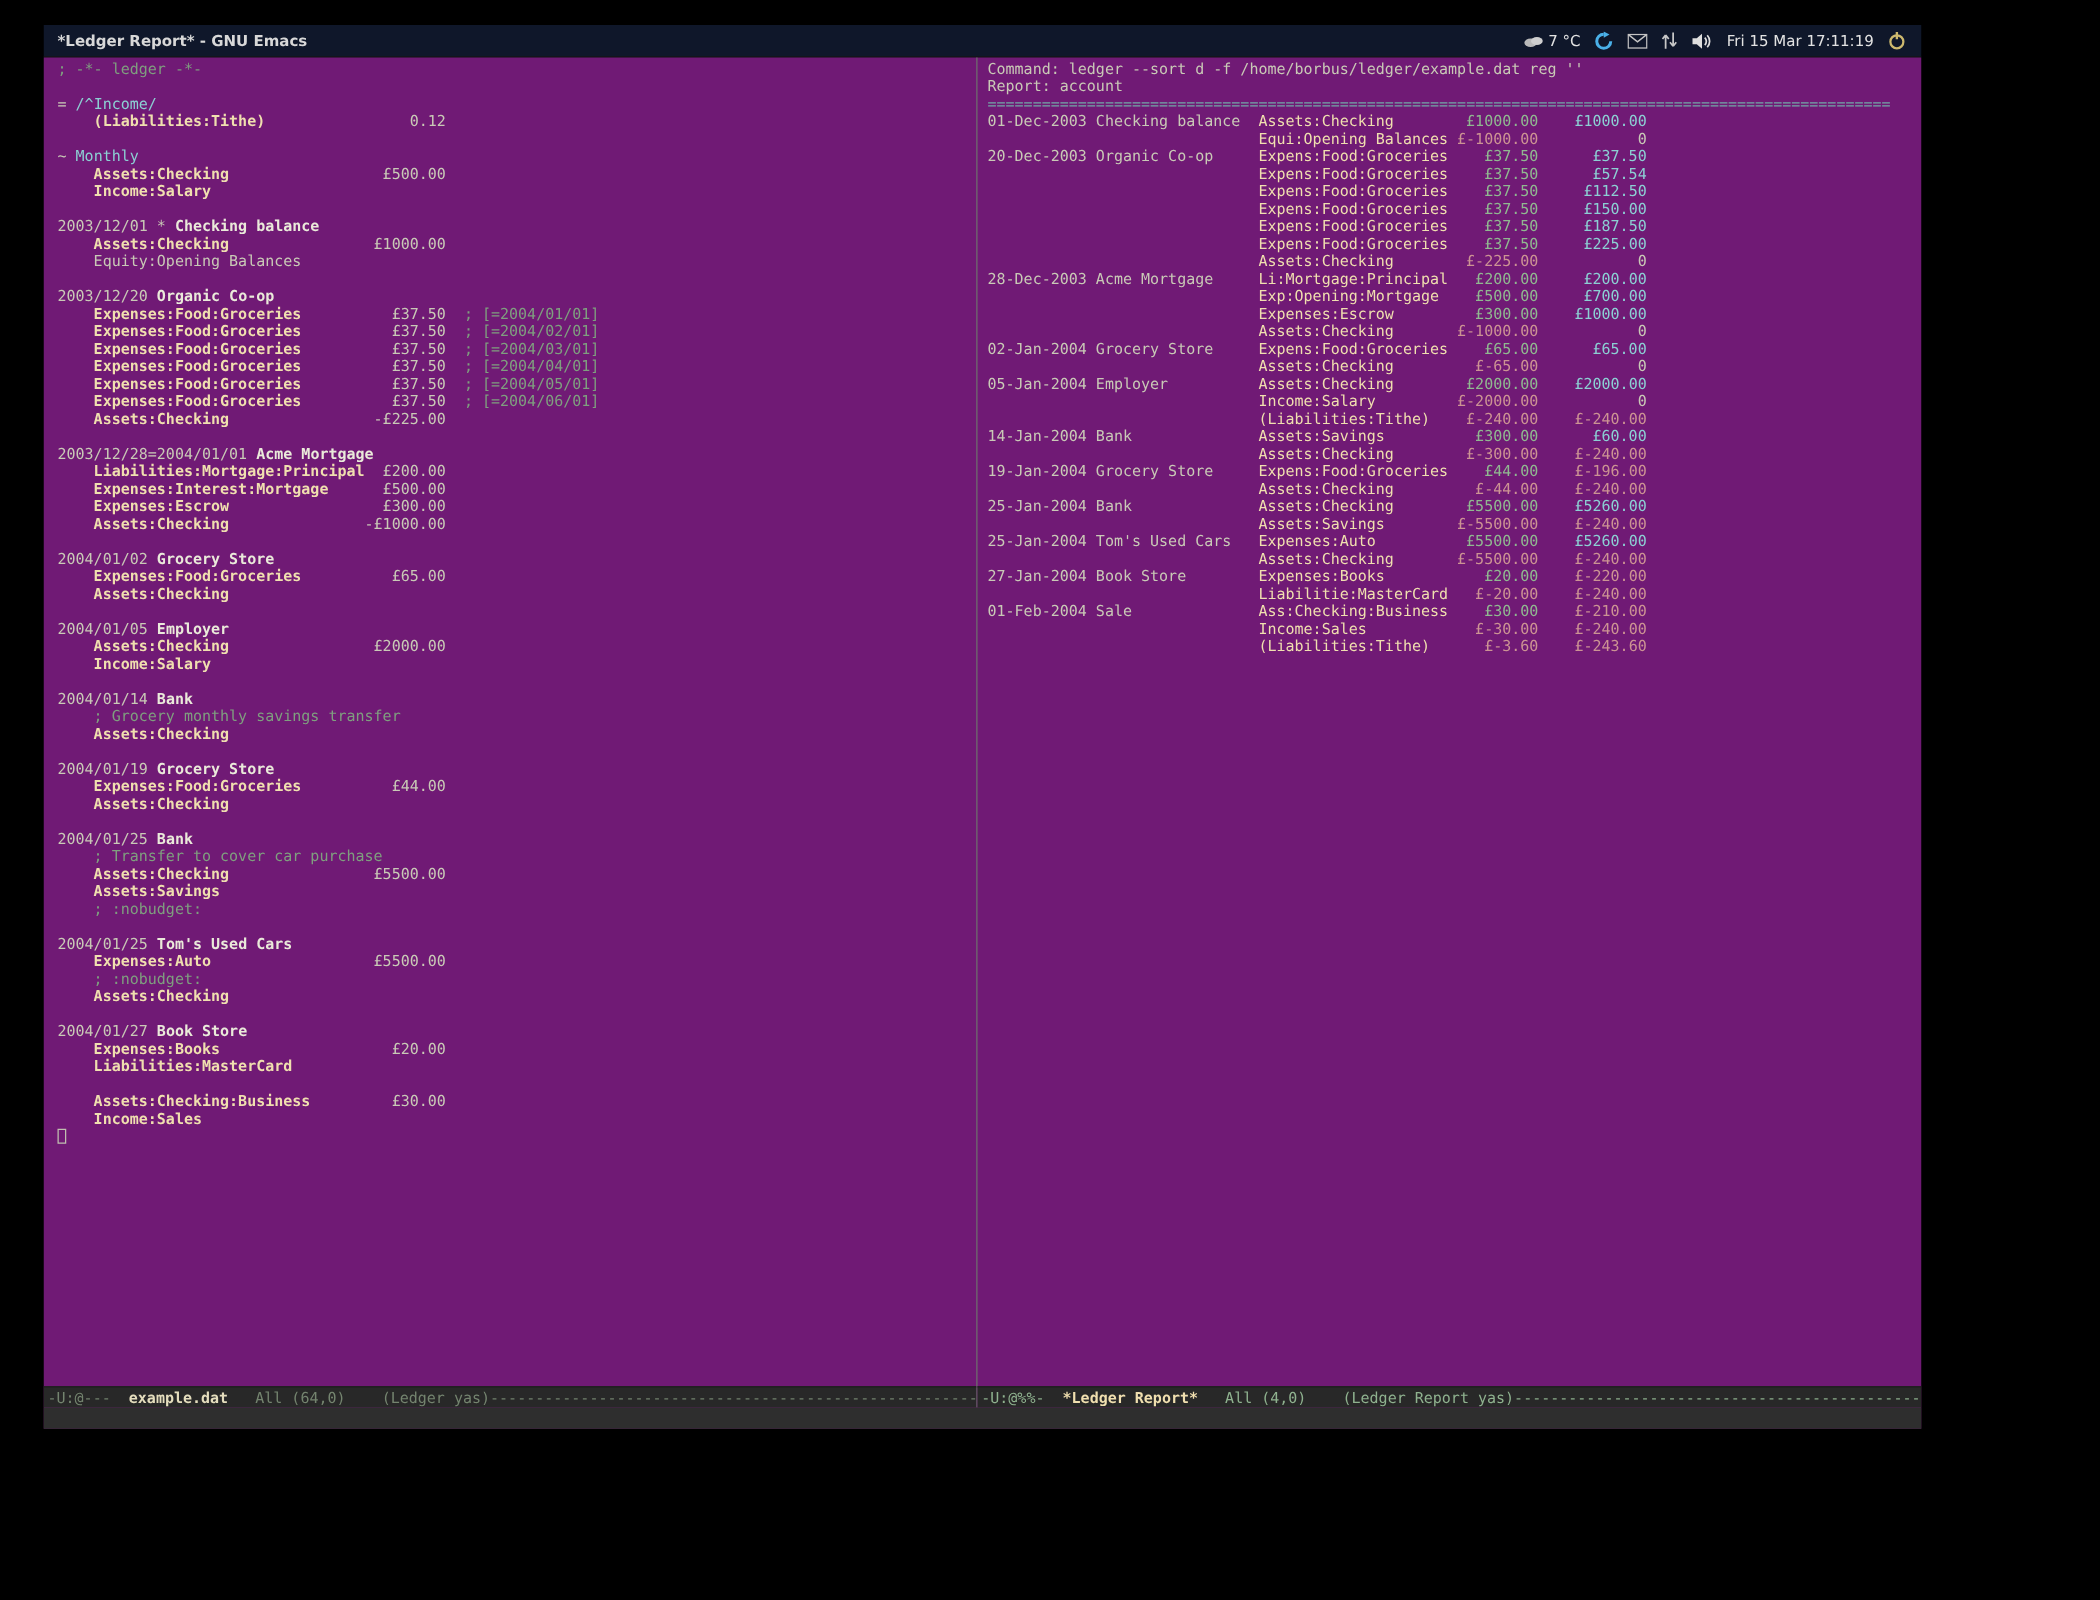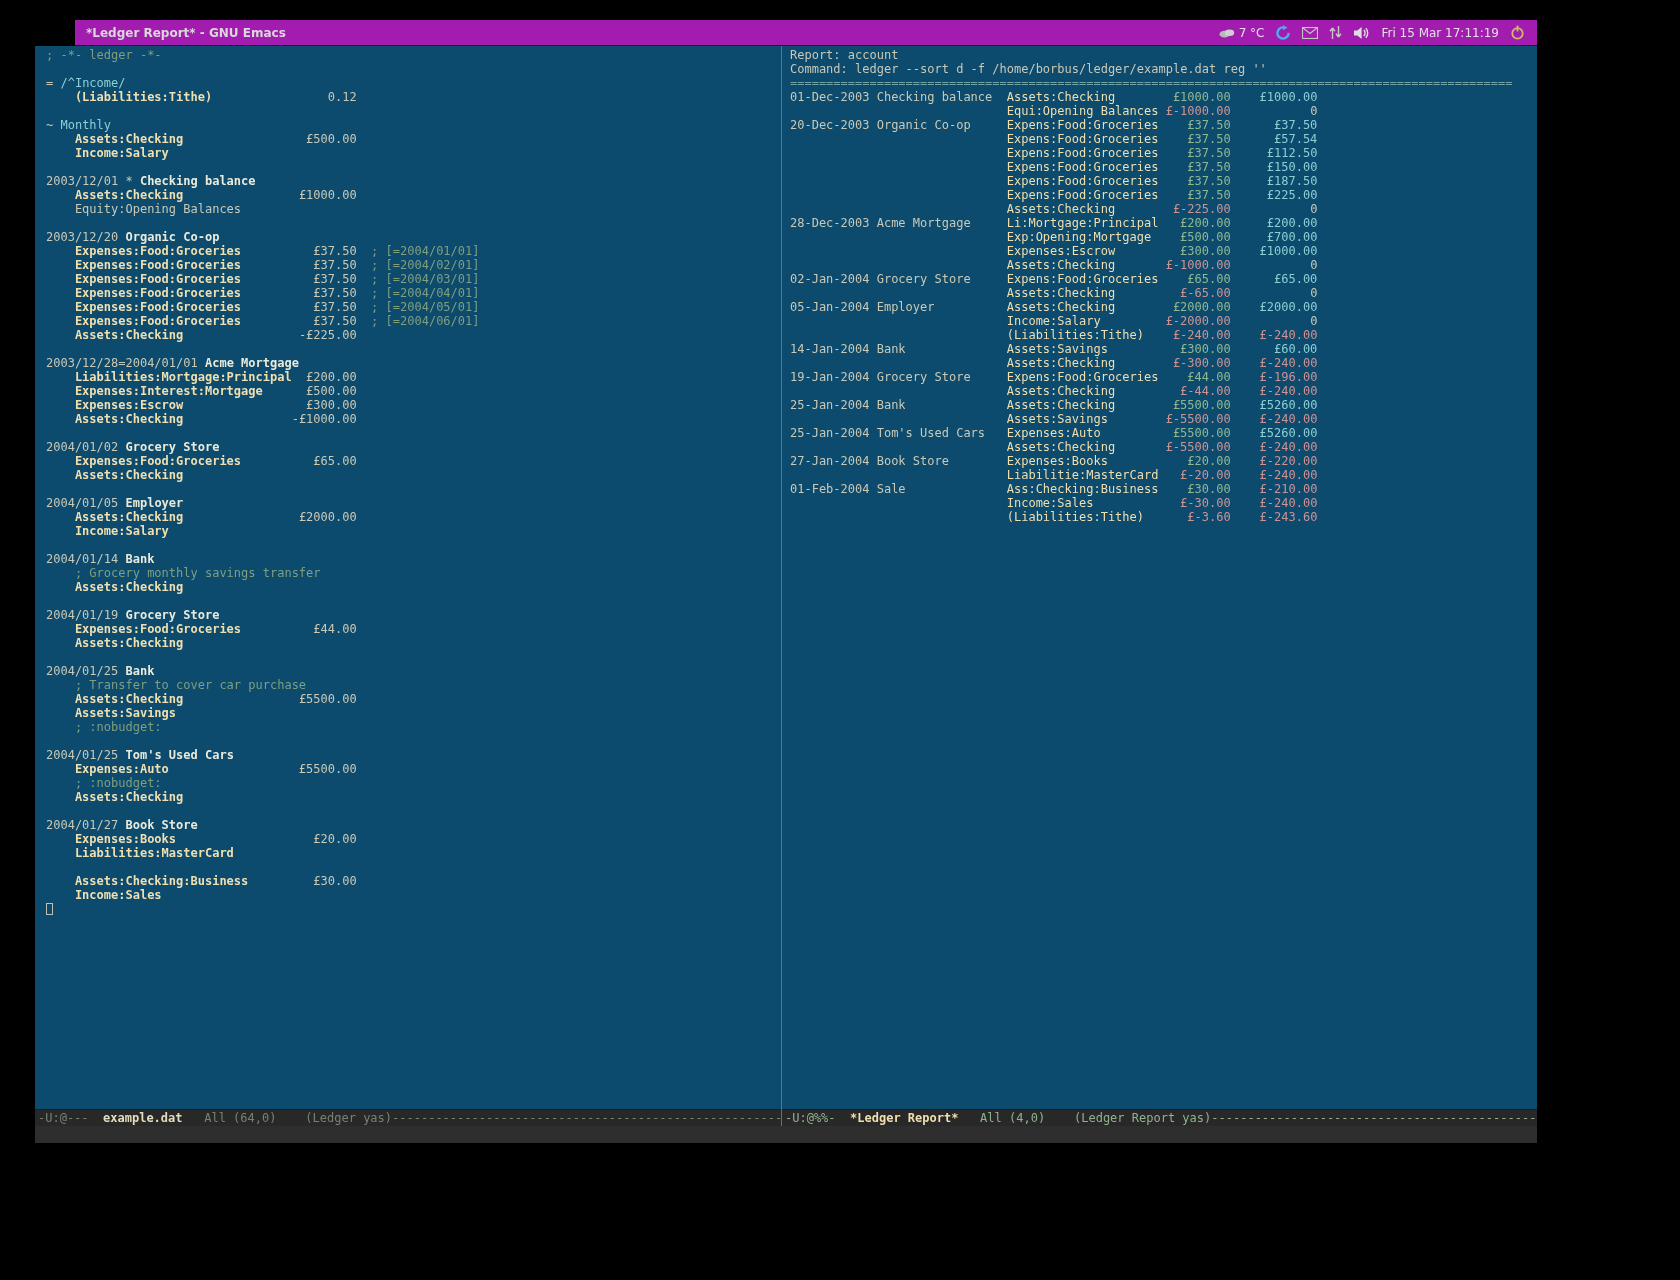--- a/index.html
+++ b/index.html
@@ -2,28 +2,28 @@
 <html><head>
 <meta charset="utf-8">
 <style>
   * { margin:0; padding:0; box-sizing:border-box; }
   html,body { width:1680px; height:1280px; background:#000; overflow:hidden; }
   body { font-family:"DejaVu Sans Mono", monospace; }
 
   .screen { position:absolute; left:35px; top:20px; width:1502px; height:1123px; }
 
   
-  .panel { height:26px; background:#a21caf; border-bottom:1px solid #161616;
-           display:flex; align-items:center; justify-content:space-between; padding:0 12px 0 11px;margin-left:40px; }
+  .panel { height:26px; background:#0f172a; border-bottom:1px solid #161616;
+           display:flex; align-items:center; justify-content:space-between; padding:0 12px 0 11px; }
   .panel-title { font-family:"DejaVu Sans", sans-serif; font-weight:bold; font-size:12px; color:#d8d8d8; }
   .tray { display:flex; align-items:center; gap:11px; font-family:"DejaVu Sans", sans-serif; font-size:12px; color:#e2e2e2; }
   .tray-group { display:flex; align-items:center; gap:4px;justify-content:center; }
 
   
-  .emacs { height:1097px; background:#0c4a6e; display:flex; flex-direction:column; }
+  .emacs { height:1097px; background:#701a75; display:flex; flex-direction:column; }
   .windows { display:flex; height:1080px; }
   .win { display:flex; flex-direction:column; }
   .win-left { width:747px; border-right:1px solid #6e6e6e; }
   .win-right { flex:1; min-width:0; }
 
   .buffer { flex:1; overflow:hidden; font-size:12px; line-height:14px; color:#c9c9b6; padding:2px 0 0 11px; }
   .buffer-right { padding-left:8px; }
   .line { white-space:pre; height:14px; }
 
   
@@ -175,22 +175,22 @@
             <div class="line"></div>
             <div class="line"><span class="acct">    Assets:Checking:Business</span><span class="fg">         £30.00</span></div>
             <div class="line"><span class="acct">    Income:Sales</span></div>
             <div class="line"><span class="cursor"></span></div>
           </div>
         <div class="modeline ml-left"><span>-U:@---  </span><span class="ml-id-dim">example.dat</span><span>   All (64,0)    </span><span>(Ledger yas)</span><span>------------------------------------------------------------</span></div>
       </div>
 
       <div class="win win-right">
         <div class="buffer buffer-right">
+          <div class="line">Command: ledger --sort d -f /home/borbus/ledger/example.dat reg ''</div>
           <div class="line">Report: account</div>
-          <div class="line">Command: ledger --sort d -f /home/borbus/ledger/example.dat reg ''</div>
           <div class="line sep">====================================================================================================</div>
           <div id="report-rows">
               <div class="rrow"><span class="rd">01-Dec-2003 Checking balance</span><span class="ra">Assets:Checking</span><span class="ramt pos">£1000.00</span><span class="rtot run">£1000.00</span></div>
               <div class="rrow"><span class="rd"></span><span class="ra">Equi:Opening Balances</span><span class="ramt neg">£-1000.00</span><span class="rtot zero">0</span></div>
               <div class="rrow"><span class="rd">20-Dec-2003 Organic Co-op</span><span class="ra">Expens:Food:Groceries</span><span class="ramt pos">£37.50</span><span class="rtot run">£37.50</span></div>
               <div class="rrow"><span class="rd"></span><span class="ra">Expens:Food:Groceries</span><span class="ramt pos">£37.50</span><span class="rtot run">£57.54</span></div>
               <div class="rrow"><span class="rd"></span><span class="ra">Expens:Food:Groceries</span><span class="ramt pos">£37.50</span><span class="rtot run">£112.50</span></div>
               <div class="rrow"><span class="rd"></span><span class="ra">Expens:Food:Groceries</span><span class="ramt pos">£37.50</span><span class="rtot run">£150.00</span></div>
               <div class="rrow"><span class="rd"></span><span class="ra">Expens:Food:Groceries</span><span class="ramt pos">£37.50</span><span class="rtot run">£187.50</span></div>
               <div class="rrow"><span class="rd"></span><span class="ra">Expens:Food:Groceries</span><span class="ramt pos">£37.50</span><span class="rtot run">£225.00</span></div>

